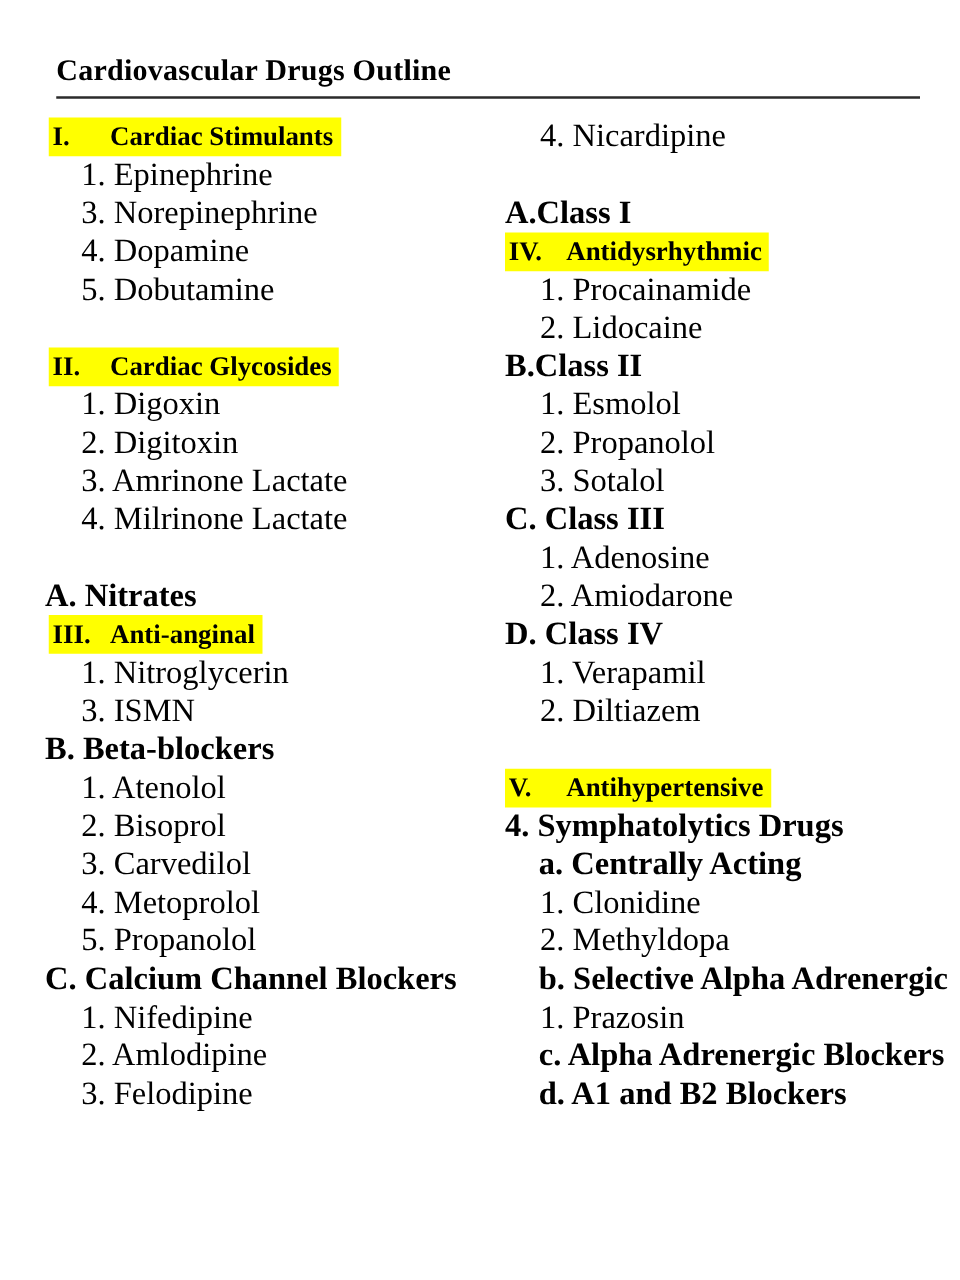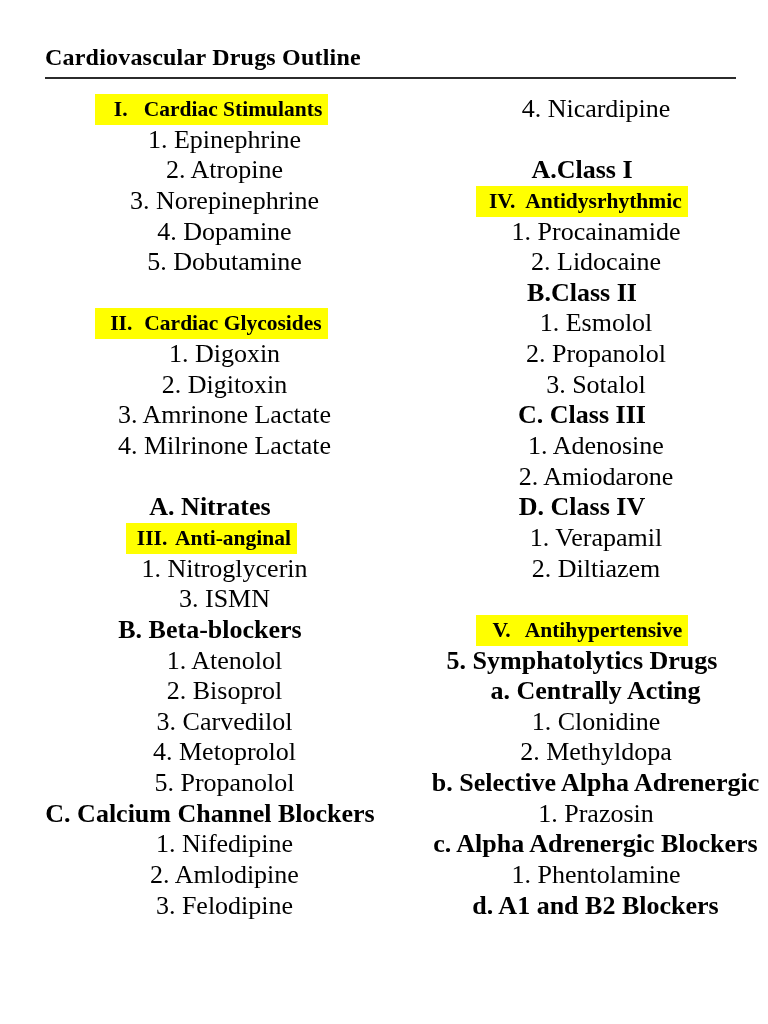--- a/index.html
+++ b/index.html
@@ -3,21 +3,21 @@
 <meta charset="utf-8">
 <style>
   html,body{margin:0;padding:0;background:#ffffff;}
   body{width:768px;height:1024px;overflow:hidden;
        font-family:"Liberation Serif","DejaVu Serif",serif;color:#000;}
   .page{position:relative;width:628px;height:1024px;background:#fff;}
   .doc-title{position:absolute;left:45px;top:44px;margin:0;
              font-size:24px;font-weight:bold;letter-spacing:0.2px;white-space:nowrap;}
   .title-rule{position:absolute;left:45px;top:77px;width:691px;height:2px;
               background:#2b2b2b;}
-  .col{position:absolute;top:94px;text-align:center;}
+  .col{position:absolute;top:94px;}
   .col-left{left:36px;width:348px;}
   .col-right{left:404px;width:356px;}
   .line{height:30.65px;line-height:30.65px;font-size:26px;white-space:nowrap;}
   .line.section{font-weight:bold;font-size:21.5px;}
   .col-left .line.section{margin-left:3px;}
   .line.head{font-weight:bold;}
   .line.numhead{font-weight:bold;}
   .line.subhead{font-weight:bold;margin-left:27px;}
   .col-left .line.item{margin-left:29px;}
   .col-right .line.item{margin-left:28px;}
@@ -26,21 +26,20 @@
 </style>
 </head>
 <body>
 
 <div class="page">
   <h1 class="doc-title">Cardiovascular Drugs Outline</h1>
   <div class="title-rule"></div>
   <div class="col col-left" id="col-left">
       <div class="line section"><span class="hl"><span class="num">I.</span><span>Cardiac Stimulants</span></span></div>
       <div class="line item">1. Epinephrine</div>
-      <div class="line item">2. Atropine</div>
       <div class="line item">3. Norepinephrine</div>
       <div class="line item">4. Dopamine</div>
       <div class="line item">5. Dobutamine</div>
       <div class="line blank"></div>
       <div class="line section"><span class="hl"><span class="num">II.</span><span>Cardiac Glycosides</span></span></div>
       <div class="line item">1. Digoxin</div>
       <div class="line item">2. Digitoxin</div>
       <div class="line item">3. Amrinone Lactate</div>
       <div class="line item">4. Milrinone Lactate</div>
       <div class="line blank"></div>
@@ -71,23 +70,22 @@
       <div class="line item">2. Propanolol</div>
       <div class="line item">3. Sotalol</div>
       <div class="line head">C. Class III</div>
       <div class="line item">1. Adenosine</div>
       <div class="line item">2. Amiodarone</div>
       <div class="line head">D. Class IV</div>
       <div class="line item">1. Verapamil</div>
       <div class="line item">2. Diltiazem</div>
       <div class="line blank"></div>
       <div class="line section"><span class="hl"><span class="num">V.</span><span>Antihypertensive</span></span></div>
-      <div class="line numhead">5. Symphatolytics Drugs</div>
+      <div class="line numhead">4. Symphatolytics Drugs</div>
       <div class="line subhead">a. Centrally Acting</div>
       <div class="line item">1. Clonidine</div>
       <div class="line item">2. Methyldopa</div>
       <div class="line subhead">b. Selective Alpha Adrenergic</div>
       <div class="line item">1. Prazosin</div>
       <div class="line subhead">c. Alpha Adrenergic Blockers</div>
-      <div class="line item">1. Phentolamine</div>
       <div class="line subhead">d. A1 and B2 Blockers</div>
     </div>
 </div>
 
 </body></html>

